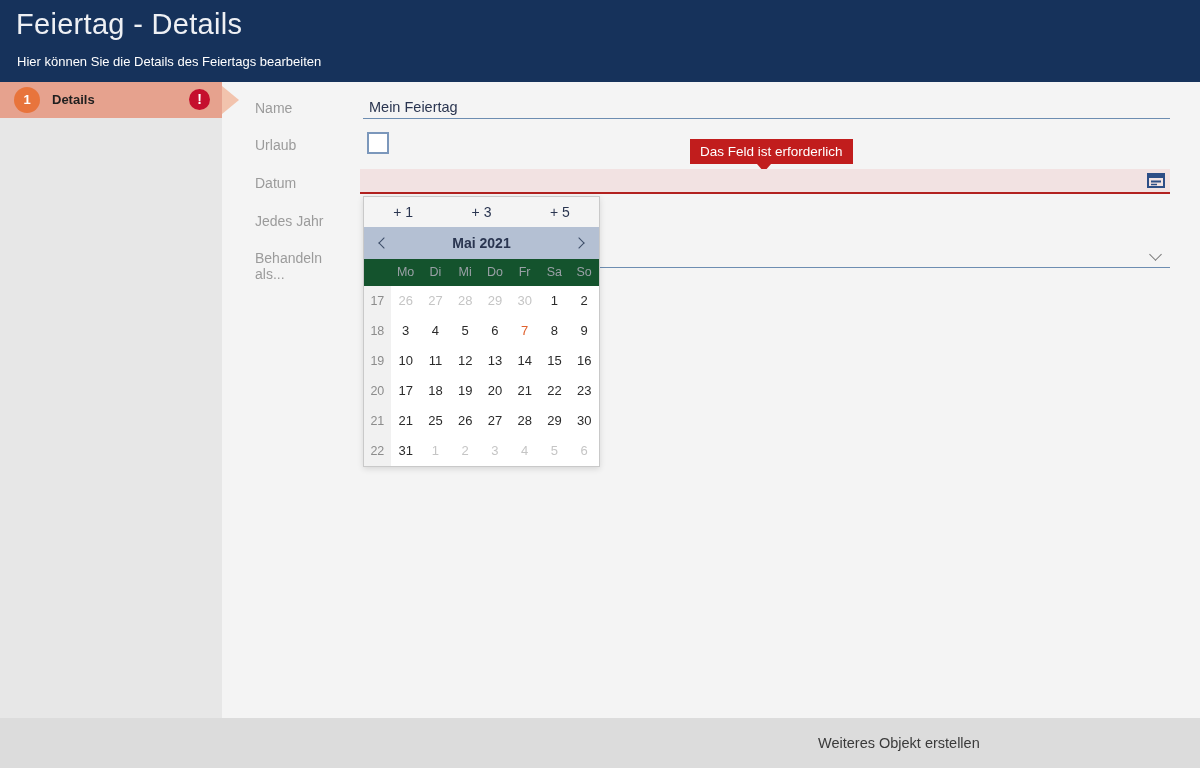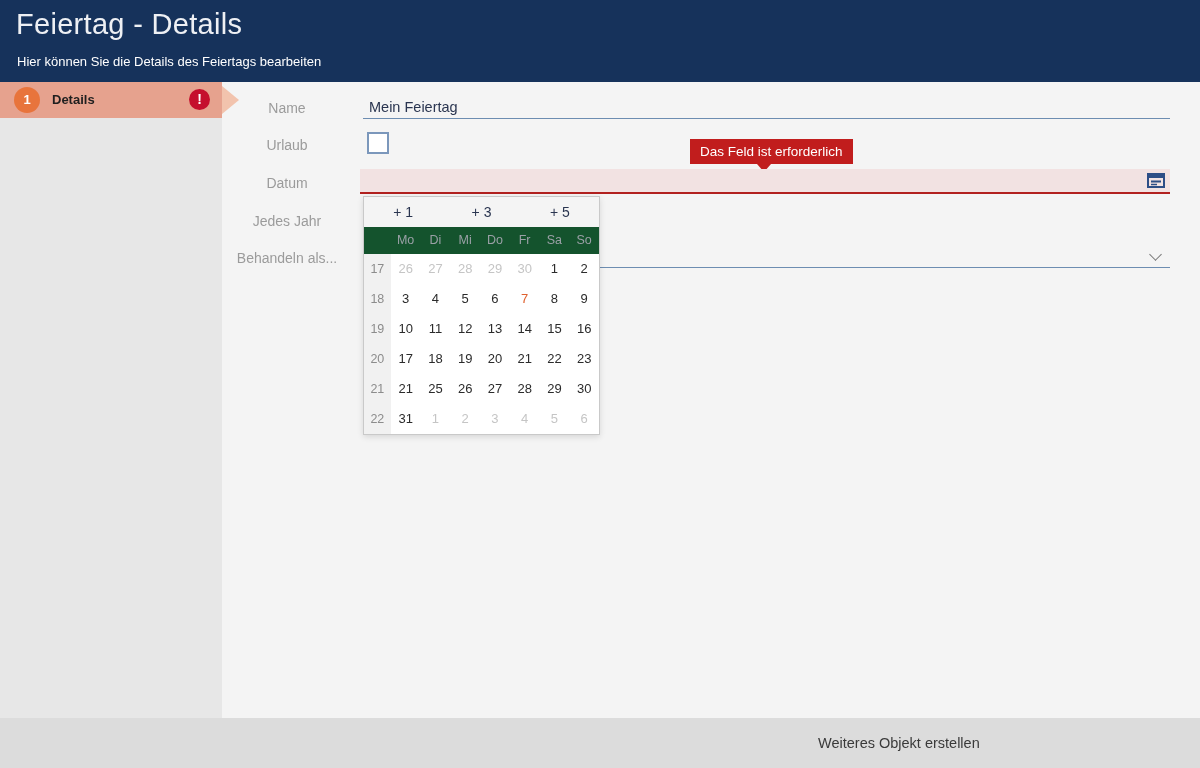--- a/index.html
+++ b/index.html
@@ -25,21 +25,21 @@
   .step-label { position:absolute; left:52px; top:0; height:36px; line-height:36px; font-size:13px; font-weight:bold; color:#1f1f1f; }
   .err-badge { position:absolute; left:189px; top:7px; width:21px; height:21px; border-radius:50%;
     background:#c50f2d; color:#fff; font-size:14px; font-weight:bold; text-align:center; line-height:21px; }
 
   
   .footer { position:absolute; left:0; top:718px; width:1200px; height:52px; background:#dcdcdc; }
   .cbx { position:absolute; width:22px; height:22px; background:#fff; border:2px solid #7b97bb; }
   .footer .cbx-label { position:absolute; left:818px; top:0; height:50px; line-height:50px; font-size:14.5px; color:#3a3a3a; }
 
   
-  .flabel { position:absolute; left:222px; width:130px; text-align:center; font-size:14px; color:#9b9b9b; }
+  .flabel { position:absolute; left:222px; width:130px; text-align:left; font-size:14px; color:#9b9b9b;padding-left:33px; }
   .name-value { position:absolute; left:369px; top:99px; font-size:14.5px; color:#2a3550; }
   .uline { position:absolute; height:1px; background:#6d8db1; }
   .name-uline { left:363px; top:118px; width:807px; }
   .urlaub-cbx { left:367px; top:132px; }
   .datum-field { position:absolute; left:360px; top:169px; width:810px; height:25px;
     background:#f2e2e2; border-bottom:2px solid #b2211f; }
   .cal-field-icon { position:absolute; left:1147px; top:172px; width:18px; height:16px; cursor:pointer; }
   .behandeln-uline { left:363px; top:267px; width:807px; }
   .chev-down { position:absolute; left:1151px; top:250px; width:9px; height:9px;
     border-right:1.5px solid #777; border-bottom:1.5px solid #777; transform:rotate(45deg); cursor:pointer; }
@@ -114,20 +114,29 @@
 <div class="flabel" style="top:250px;">Behandeln als...</div>
 <div class="uline behandeln-uline"></div>
 <div class="chev-down"></div>
 
 <div class="calpop">
   <div class="cal-plus">
     <span>+ 1</span>
     <span>+ 3</span>
     <span>+ 5</span>
   </div>
+  <div class="cal-nav">
+    <span class="nav-btn prev">
+        <span class="chev-left"></span>
+      </span>
+    <span class="month">Mai 2021</span>
+    <span class="nav-btn next">
+        <span class="chev-right"></span>
+      </span>
+  </div>
   <div class="cal-wdays">
     <span class="wn-spacer"></span>
     <span class="wd">Mo</span>
     <span class="wd">Di</span>
     <span class="wd">Mi</span>
     <span class="wd">Do</span>
     <span class="wd">Fr</span>
     <span class="wd">Sa</span>
     <span class="wd">So</span>
   </div>

